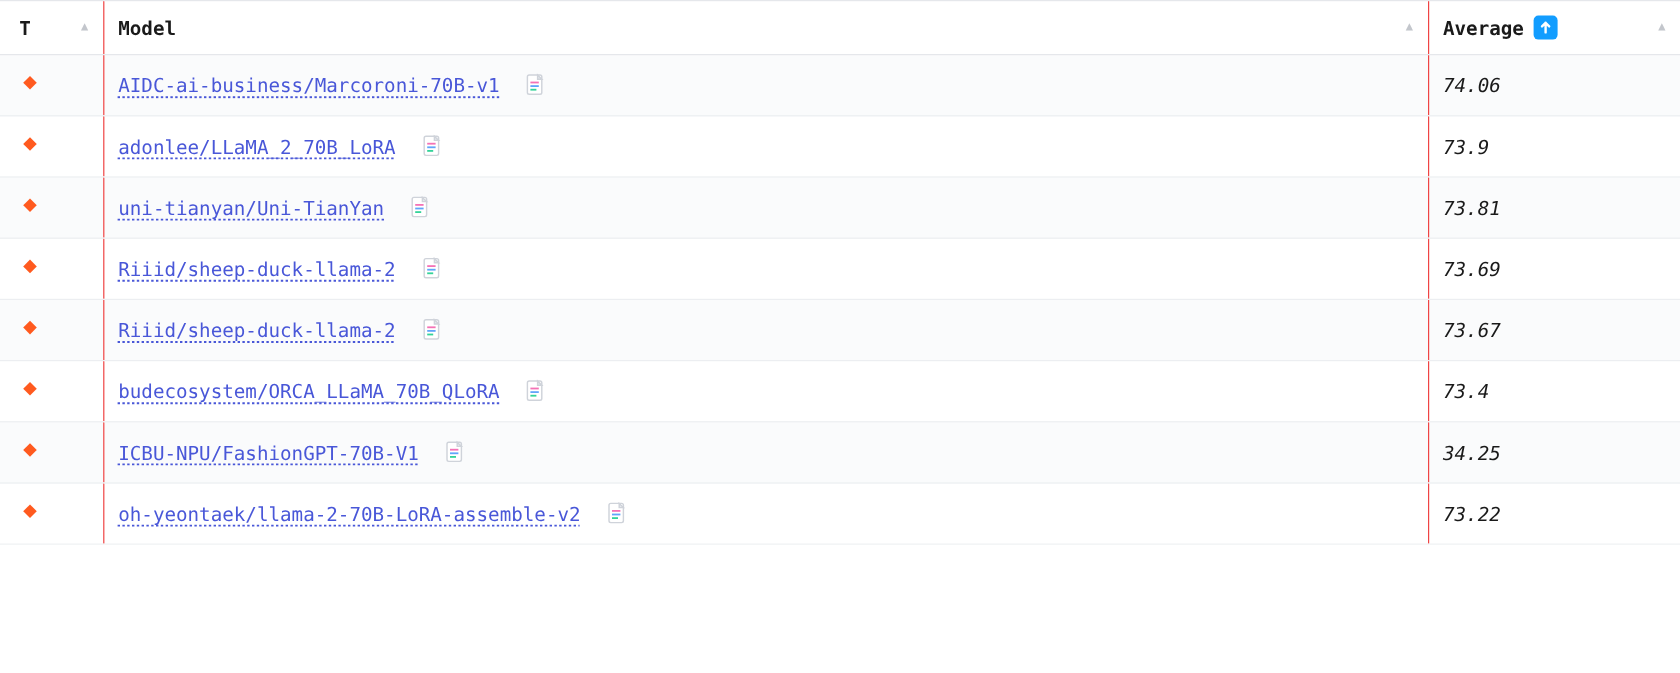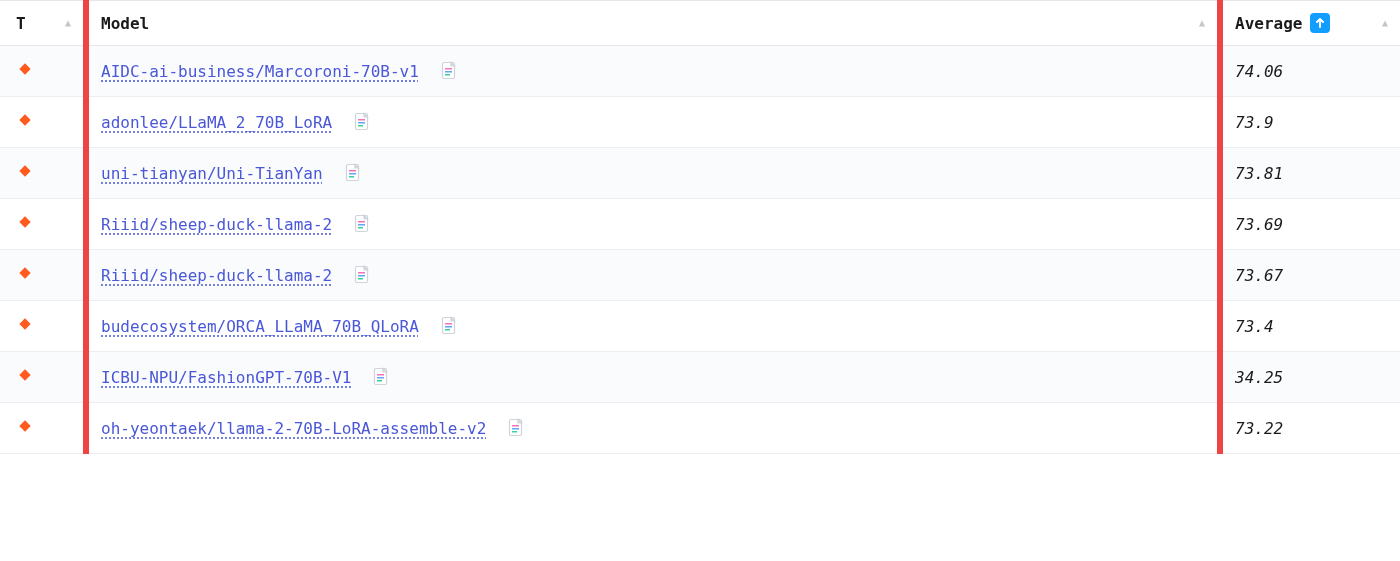--- a/index.html
+++ b/index.html
@@ -25,35 +25,35 @@
   .th {
     font-weight: 700;
     color: #1a1a1a;
     border-top: 1px solid #e5e7eb;
     border-bottom: 1px solid #e5e7eb;
     padding: 12px 12px;
     background: #fff;
   }
   .col-t { width: 86px; padding-left: 16px; }
   .col-model { width: auto; }
-  .col-avg { width: 180px; }
+  .col-avg { width: 210px; }
   .th-inner {
     display: flex;
     align-items: center;
     justify-content: space-between;
     gap: 8px;
   }
   .th-label { display: flex; align-items: center; gap: 8px; }
   .sort-caret {
     color: #c3c6cc;
     font-size: 10px;
     line-height: 1;
     user-select: none;
   }
-  .col-divider-left { border-left: 6px solid #ef4444; margin-left: 48px; }
+  .col-divider-left { border-left: 1px solid #ef4444; margin-left: 48px; }
   .tbody .tr:nth-child(odd) .td { background: #fafbfc; }
   .tbody .tr:nth-child(even) .td { background: #ffffff; }
   .type-icon { display: inline-flex; align-items: center; justify-content: center; }
   .type-icon svg { display: block; }
   .model-link {
     color: #4957d8;
     text-decoration: underline;
     text-decoration-style: dotted;
     text-decoration-color: #4957d8;
     text-underline-offset: 4px;

